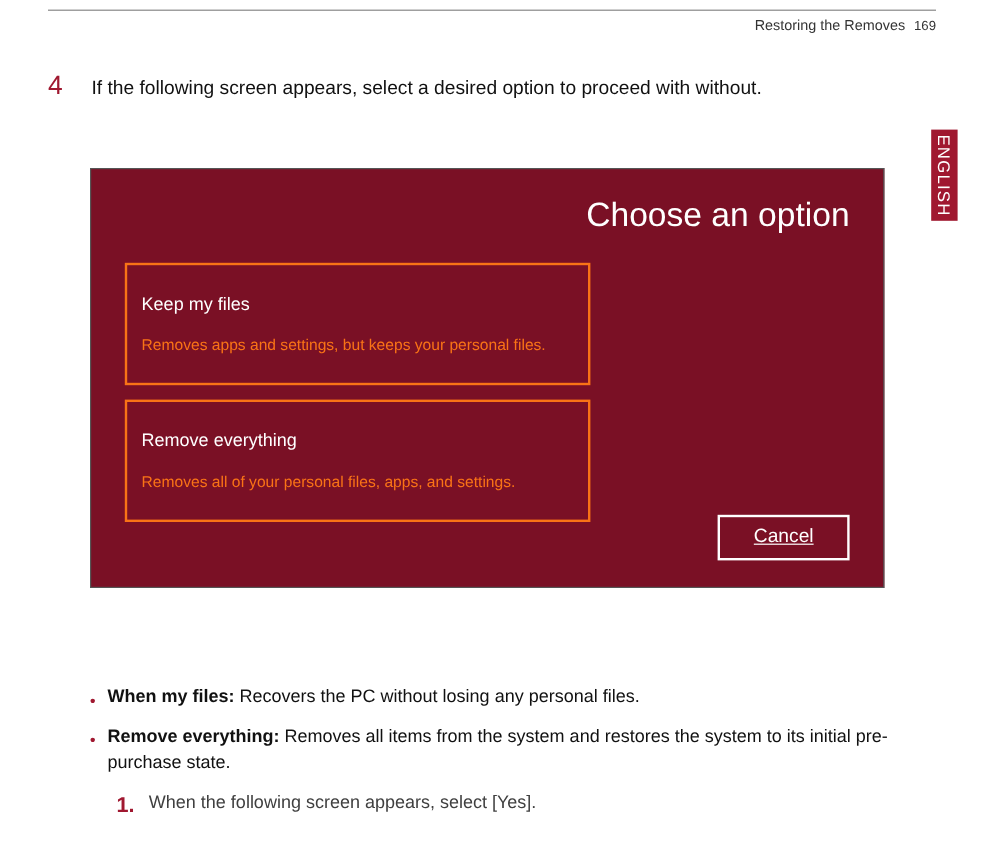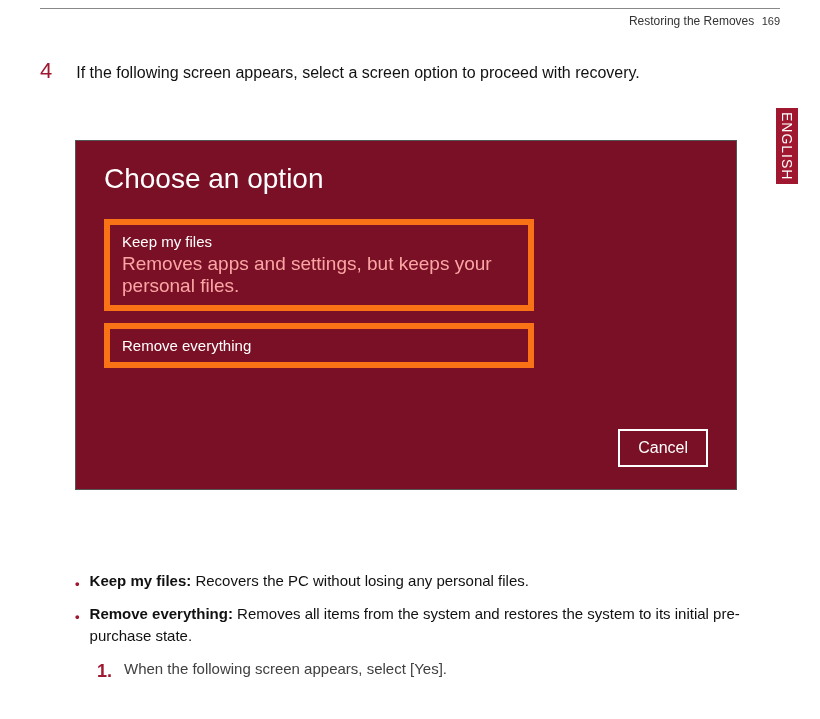--- a/index.html
+++ b/index.html
@@ -9,26 +9,26 @@
     .header-text { position: absolute; top: 14px; right: 40px; font-size: 12px; color: #333; }
     .header-text .pagenum { font-size: 11px; margin-left: 4px; }
     
     .side-tab { position: absolute; top: 108px; right: 22px; width: 22px; height: 76px; background: #a01830; color: #fff; font-size: 14px; writing-mode: vertical-rl; text-orientation: mixed; display: flex; align-items: center; justify-content: center; letter-spacing: 1px; }
     
     .step-row { position: absolute; top: 58px; left: 40px; right: 40px; display: flex; align-items: baseline; }
     .step-num { color: #a01830; font-size: 22px; font-weight: 300; margin-right: 24px; }
     .step-text { font-size: 16px; color: #111; font-weight: 300; }
     
     .screenshot { position: absolute; top: 140px; left: 75px; width: 662px; height: 350px; border: 1px solid #555; background: #7a1025; padding: 22px 28px; }
-    .screenshot-title { color: #fff; font-size: 28px; font-weight: 300; margin-bottom: 24px; }
-    .option-box { border: 6px solid #f97316; padding: 8px 12px; margin-bottom: 12px; width: 430px; }
+    .screenshot-title { color: #fff; font-size: 28px; font-weight: 300; margin-bottom: 24px; text-align: right; }
+    .option-box { border: 2px solid #f97316; padding: 24px 12px; margin-bottom: 12px; width: 388px; }
     .option-title { color: #fff; font-size: 15px; font-weight: 500; }
-    .option-desc { color: #fca5a5; font-size: 19px; margin-top: 3px; }
+    .option-desc { color: #f97316; font-size: 13px; margin-top: 18px; }
     .cancel-wrap { position: absolute; bottom: 22px; right: 28px; }
-    .cancel-btn { border: 2px solid #fff; color: #fff; background: transparent; font-size: 16px; padding: 8px 18px; font-family: inherit; }
+    .cancel-btn { border: 2px solid #fff; color: #fff; background: transparent; font-size: 16px; padding: 8px 28px; font-family: inherit; text-decoration: underline; }
     
     .explain { position: absolute; top: 570px; left: 75px; right: 70px; font-size: 15px; color: #111; line-height: 1.5; font-weight: 300; }
     .explain-item { display: flex; margin-bottom: 10px; }
     .bullet { color: #a01830; font-weight: bold; margin-right: 10px; font-size: 13px; position: relative; top: 4px; }
     .explain strong { font-weight: 700; }
     
     .substep { display: flex; margin-top: 8px; margin-left: 22px; }
     .substep-num { color: #a01830; font-size: 18px; font-weight: 700; margin-right: 12px; }
     .substep-text { font-size: 15px; color: #404040; font-weight: 300; }
   </style>
@@ -38,42 +38,43 @@
 <div class="header-line"></div>
 <div class="header-text">
   <span>Restoring the Removes</span>
   <span class="pagenum">169</span>
 </div>
 
 <div class="side-tab">ENGLISH</div>
 
 <div class="step-row">
   <div class="step-num">4</div>
-  <div class="step-text">If the following screen appears, select a screen option to proceed with recovery.</div>
+  <div class="step-text">If the following screen appears, select a desired option to proceed with without.</div>
 </div>
 
 <div class="screenshot">
   <div class="screenshot-title">Choose an option</div>
   <div class="option-box">
     <div class="option-title">Keep my files</div>
     <div class="option-desc">Removes apps and settings, but keeps your personal files.</div>
   </div>
   <div class="option-box">
     <div class="option-title">Remove everything</div>
+    <div class="option-desc">Removes all of your personal files, apps, and settings.</div>
   </div>
   <div class="cancel-wrap">
     <button class="cancel-btn">Cancel</button>
   </div>
 </div>
 
 <div class="explain">
   <div class="explain-item">
     <div class="bullet">•</div>
     <div>
-      <strong>Keep my files:</strong><span> Recovers the PC without losing any personal files.</span><br>
+      <strong>When my files:</strong><span> Recovers the PC without losing any personal files.</span><br>
     </div>
   </div>
   <div class="explain-item">
     <div class="bullet">•</div>
     <div>
       <strong>Remove everything:</strong><span> Removes all items from the system and restores the system to its initial pre-purchase state.</span>
     </div>
   </div>
   <div class="substep">
     <div class="substep-num">1.</div>

